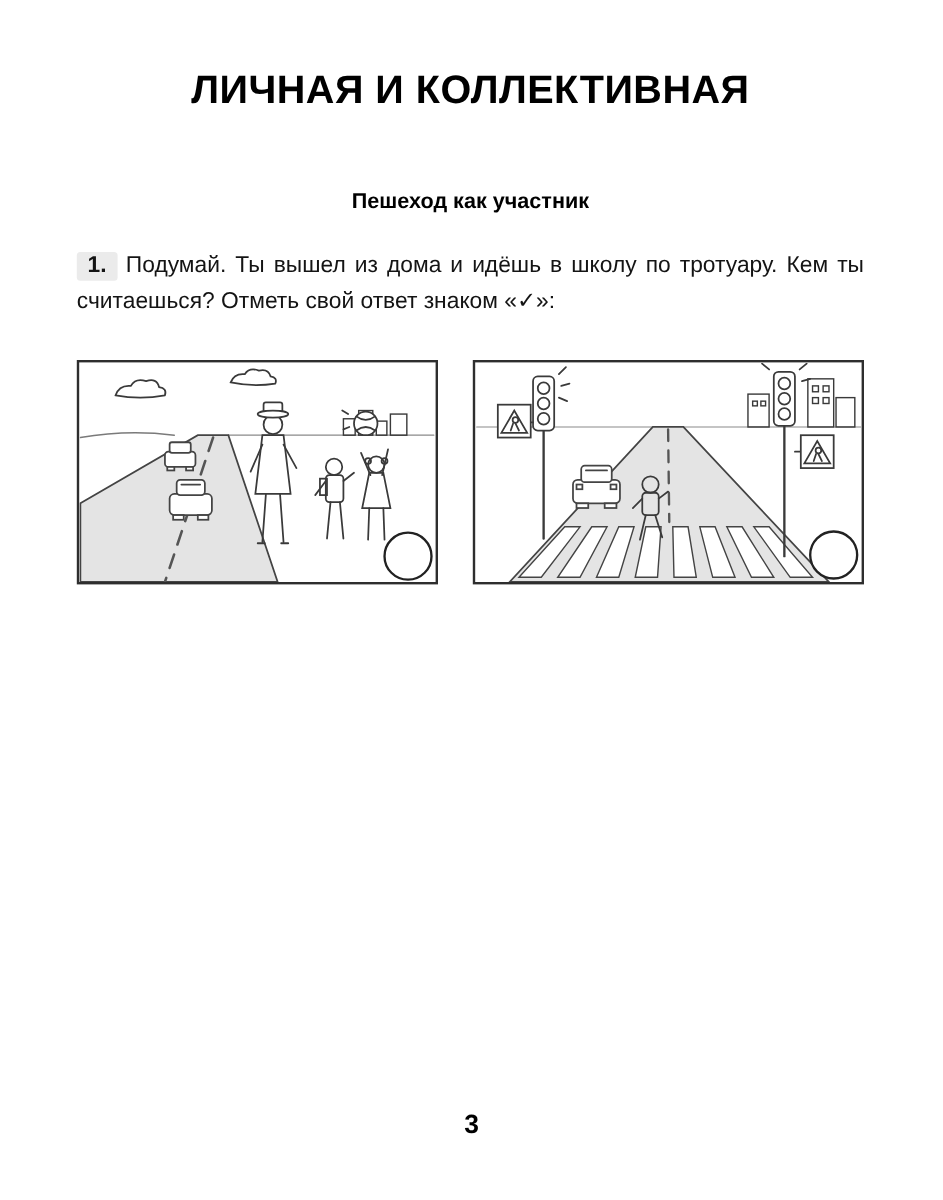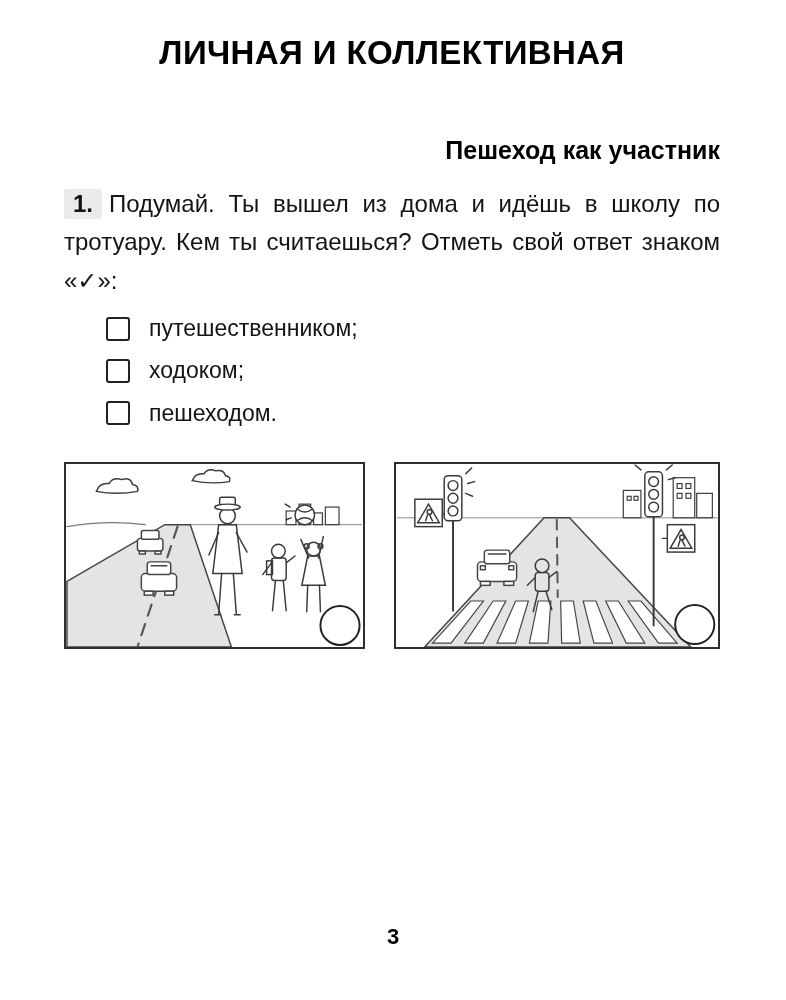--- a/index.html
+++ b/index.html
@@ -1,32 +1,32 @@
 <!DOCTYPE html>
 <html lang="ru"><head>
 <meta charset="utf-8">
 <style>
   * { margin:0; padding:0; box-sizing:border-box; }
   html,body { background:#fff; }
   body {
     width:786px; height:1000px; position:relative;
     font-family:"Liberation Sans", sans-serif; color:#141414;
   }
-  .page { padding:24px 66px 0 64px; }
+  .page { padding:46px 66px 0 64px; }
 
   .title {
     text-align:center; font-weight:bold; font-size:33px; line-height:1.42;
     letter-spacing:0.4px; margin-top:6px; color:#000;
   }
   .subtitle {
-    text-align:right; font-weight:bold; font-size:25px; line-height:1.4;
+    text-align:center; font-weight:bold; font-size:18px; line-height:1.4;
     margin-top:56px; color:#000;
   }
   .task {
-    font-size:24px; line-height:1.6; text-align:justify; margin-top:17px;
+    font-size:19px; line-height:1.6; text-align:justify; margin-top:27px;
   }
   .num-badge {
     font-weight:bold; background:#ebebeb; padding:1px 9px 2px 9px;
     border-radius:3px; margin-right:7px;
   }
   .options { margin:12px 0 0 42px; }
   .option { display:flex; align-items:center; margin-top:9px; }
   .checkbox {
     width:24px; height:24px; border:2px solid #222; border-radius:3px;
     margin-right:19px; flex:0 0 auto; background:#fff;
@@ -54,34 +54,20 @@
   <div class="title">
     <div>ЛИЧНАЯ И КОЛЛЕКТИВНАЯ</div>
   </div>
 
   <div class="subtitle">
     <div>Пешеход как участник</div>
   </div>
 
   <p class="task"><span class="num-badge">1.</span><span>Подумай. Ты вышел из дома и идёшь в школу по тротуару. Кем ты считаешься? Отметь свой ответ знаком «✓»:</span></p>
 
-  <div class="options">
-    <div class="option">
-      <span class="checkbox"></span>
-      <span class="option-label">путешественником;</span>
-    </div>
-    <div class="option">
-      <span class="checkbox"></span>
-      <span class="option-label">ходоком;</span>
-    </div>
-    <div class="option">
-      <span class="checkbox"></span>
-      <span class="option-label">пешеходом.</span>
-    </div>
-  </div>
 
 
   <div class="figures">
 
     <div class="fig fig-left">
       <svg viewBox="0 0 301 187">
         <g fill="none" stroke="#3a3a3a" stroke-width="1.5" stroke-linecap="round">
 
           <g>
             <path d="M30,28 q3,-9 13,-8 q4,-7 13,-4 q9,-3 11,5 q7,1 5,7 q-21,4 -42,0 z"></path>

